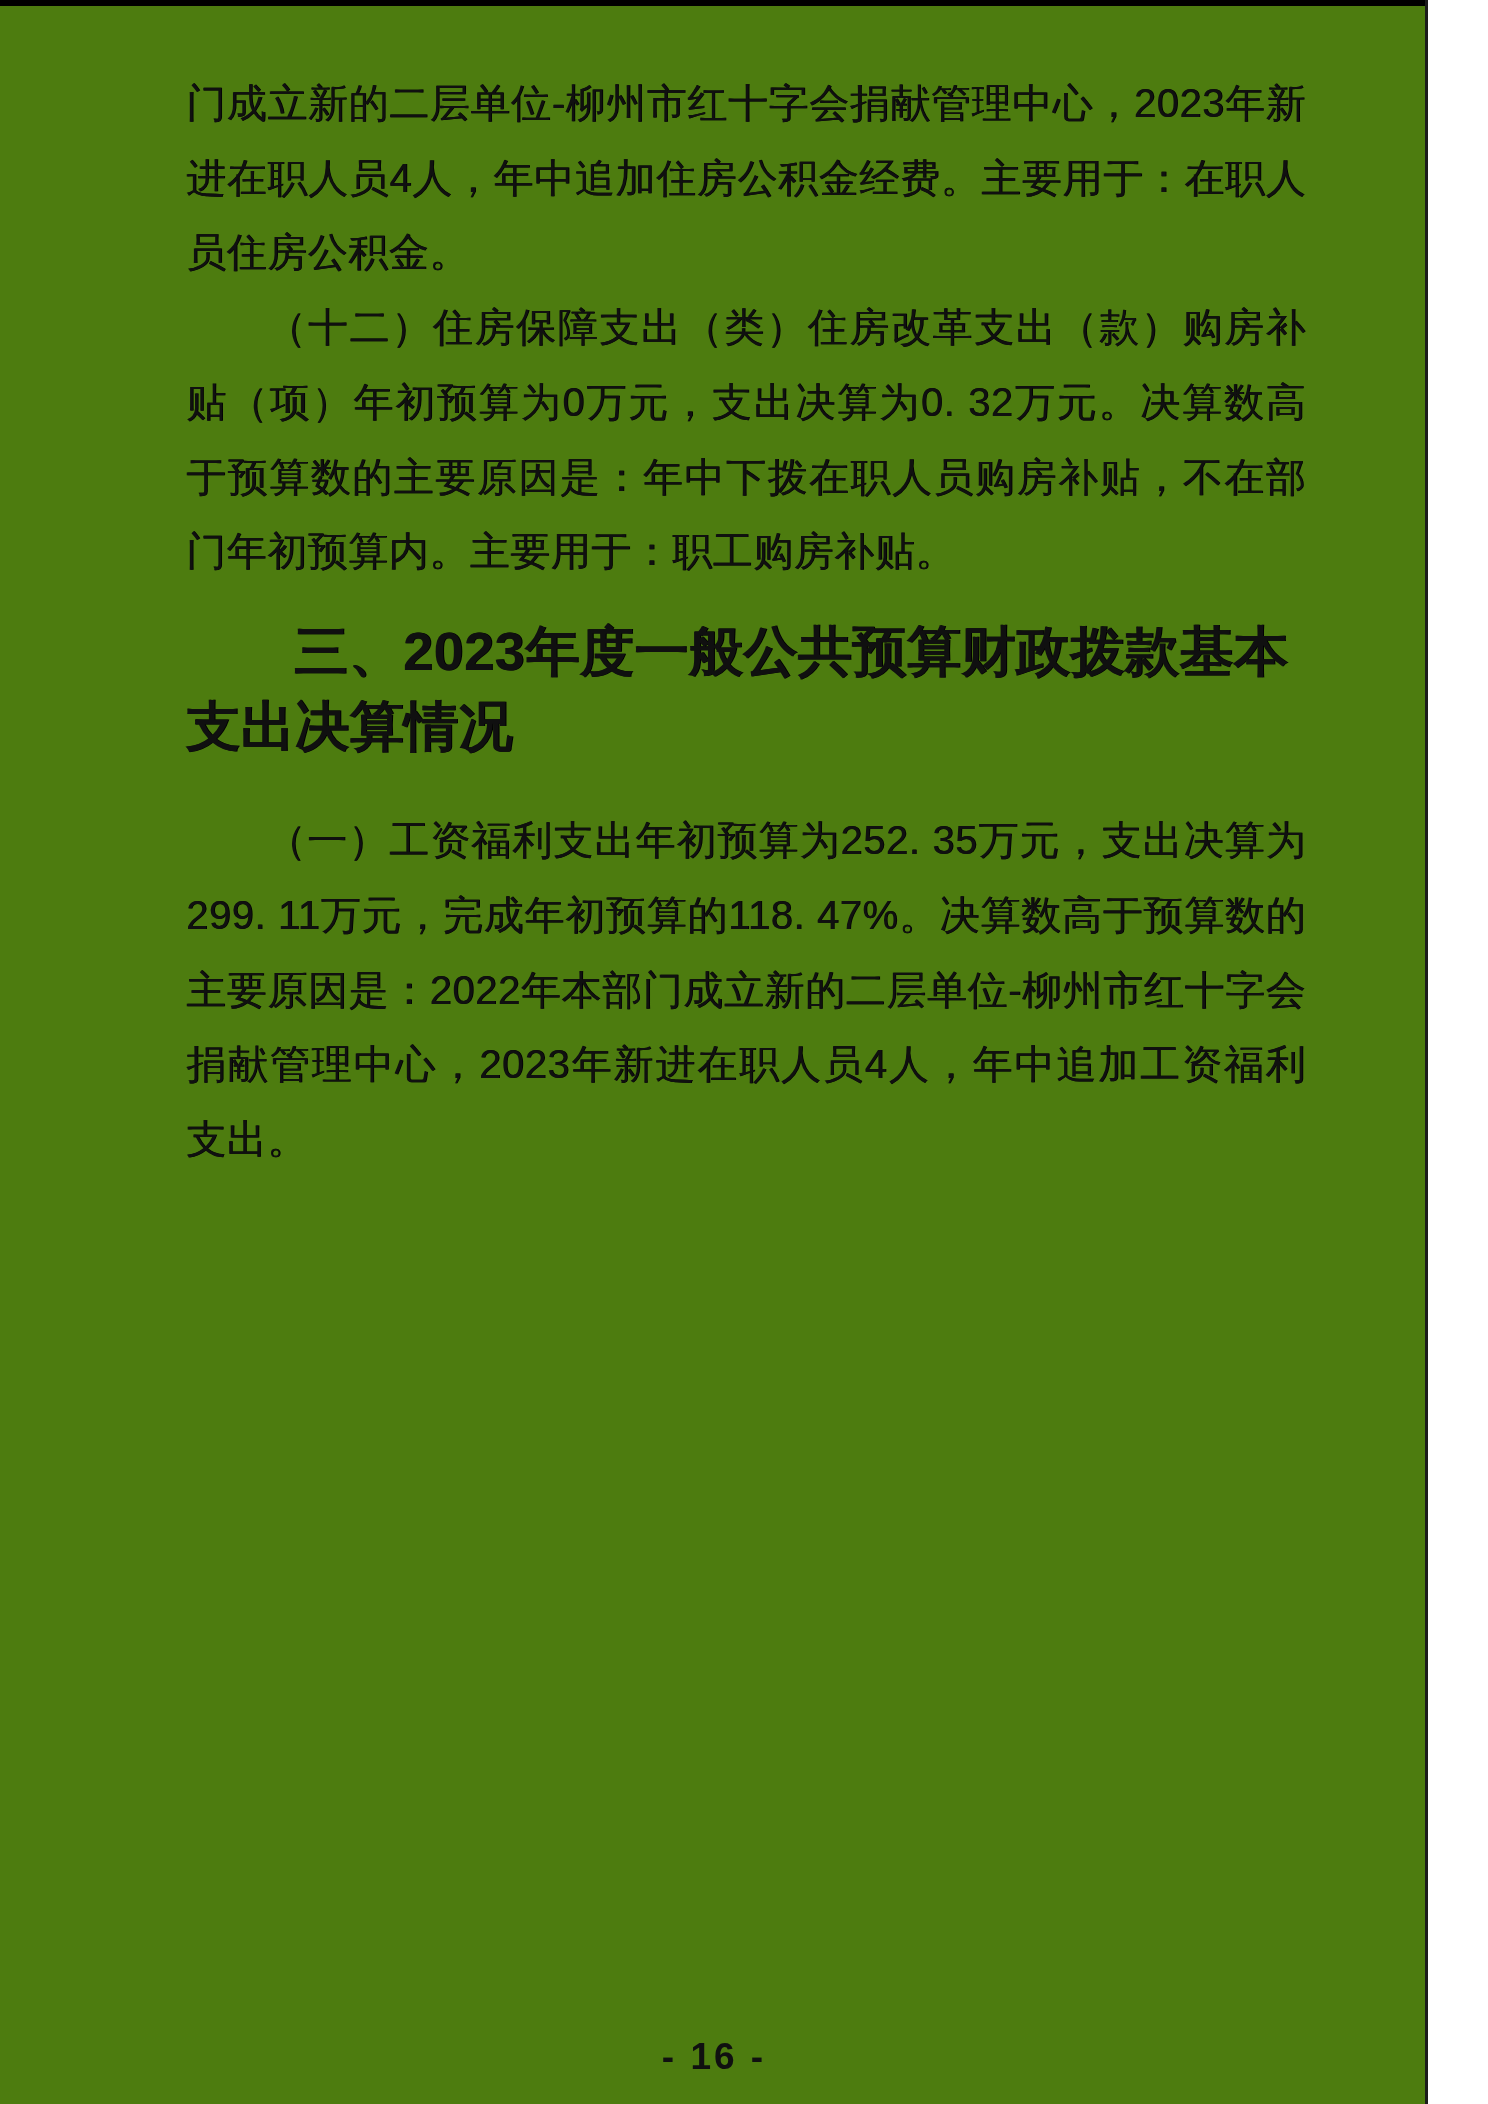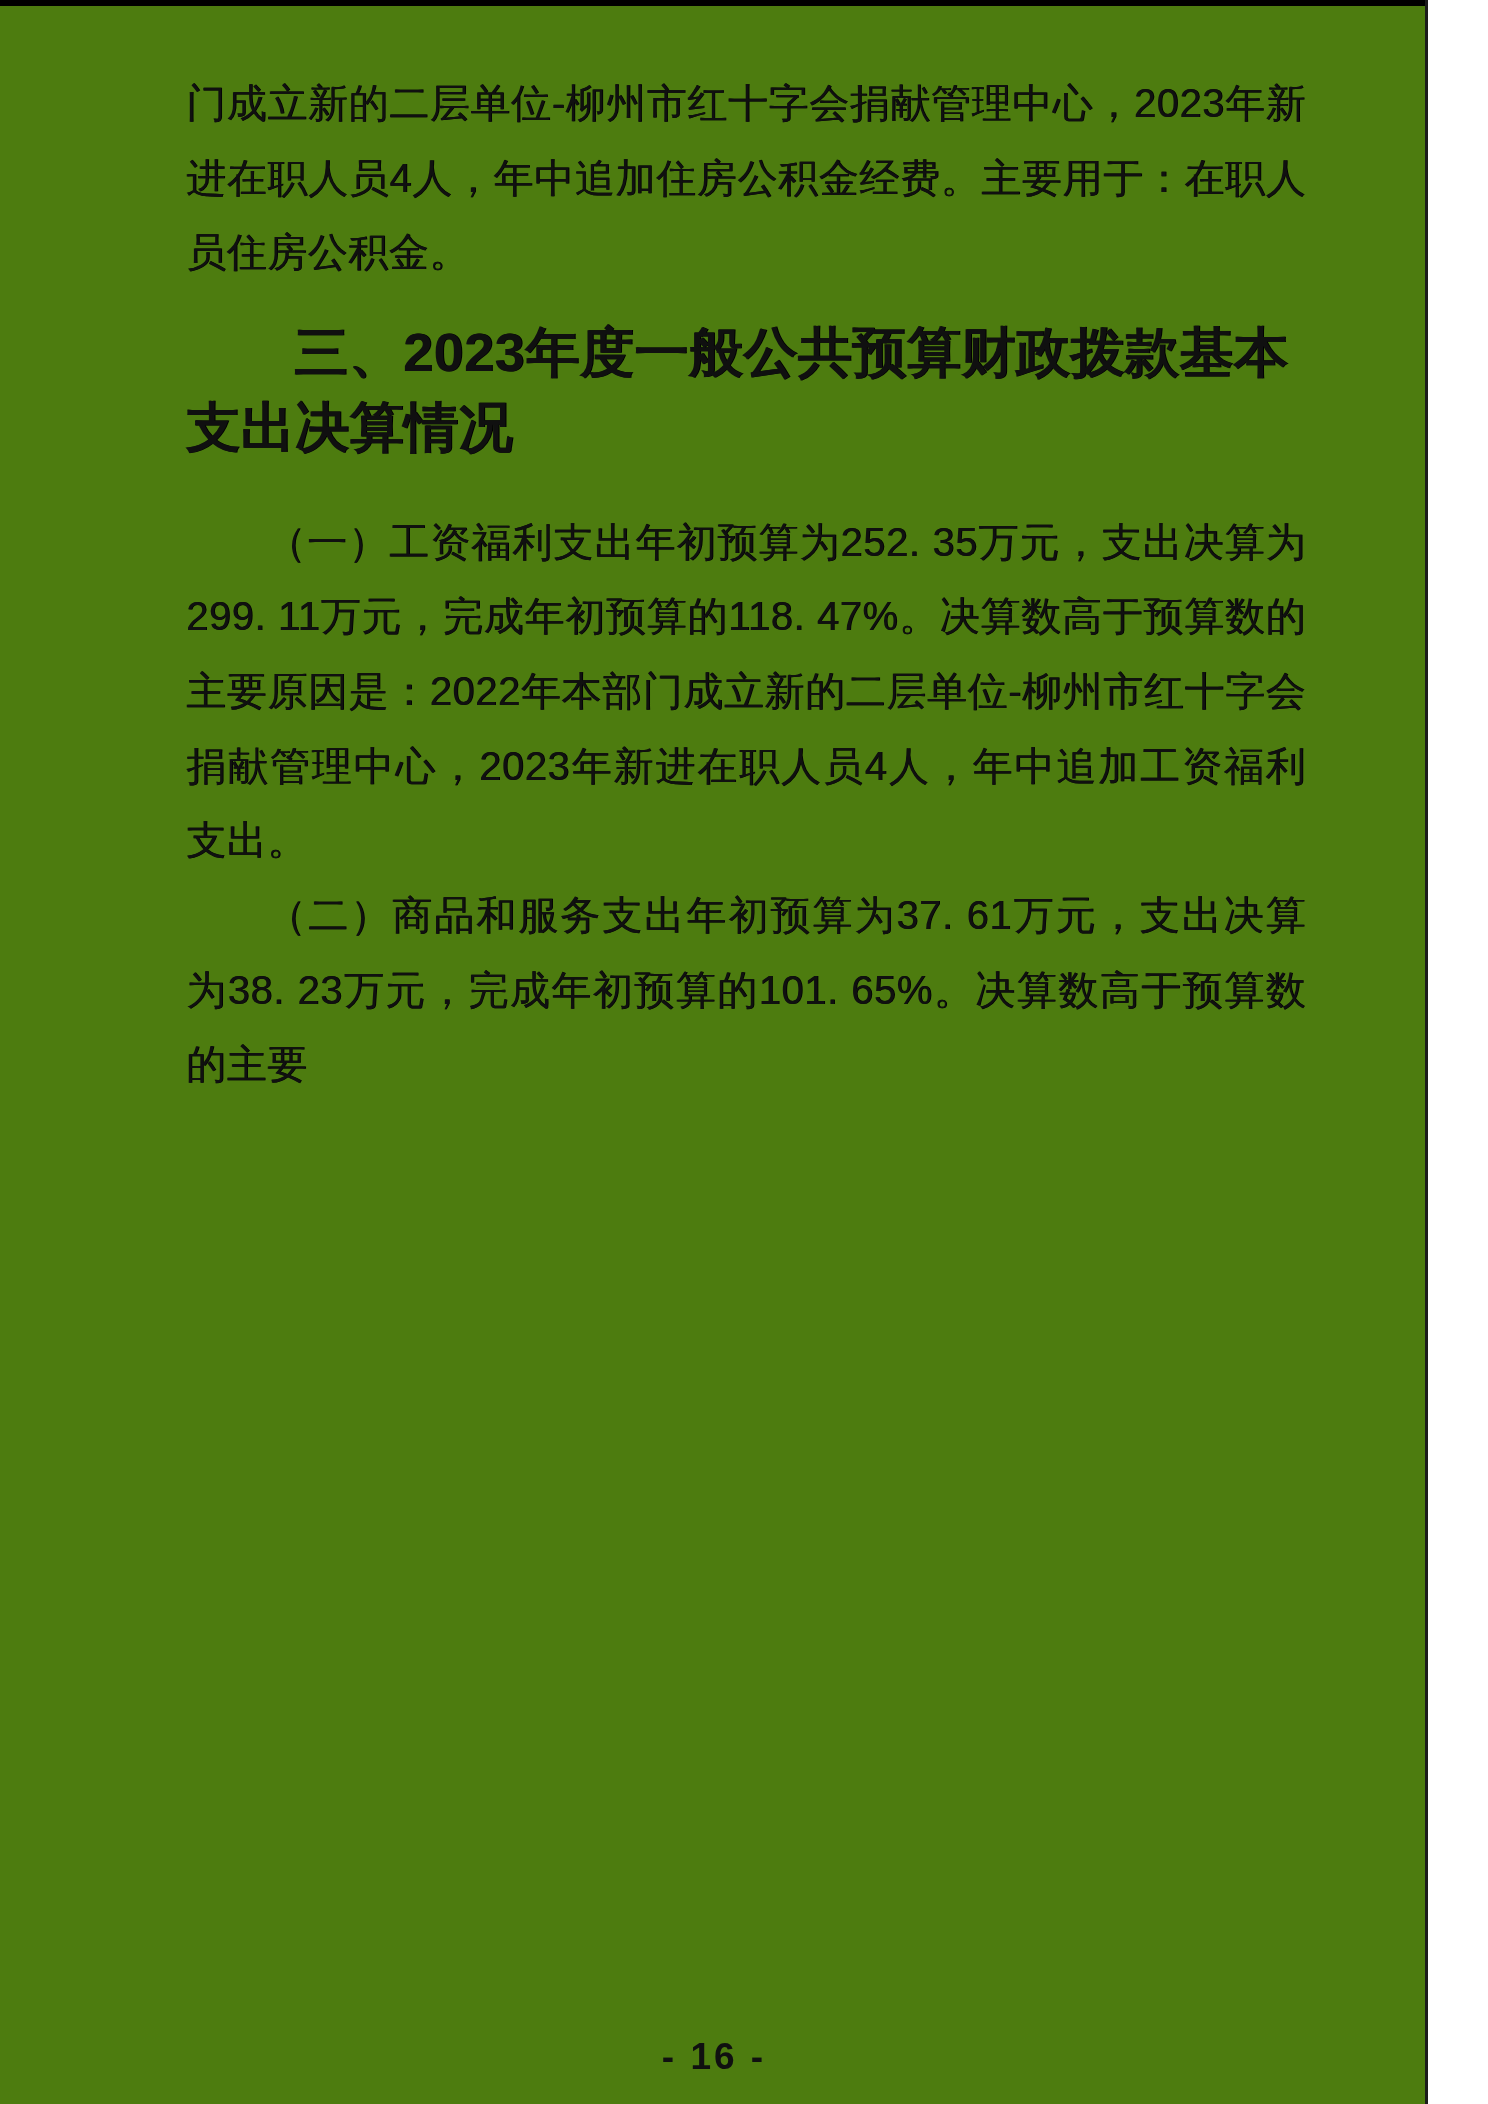--- a/index.html
+++ b/index.html
@@ -73,26 +73,26 @@
 
 <div class="page">
 
   <div class="top-rule"></div>
   <div class="right-rule"></div>
 
   <main class="content">
 
     <p class="para no-indent">门成立新的二层单位-柳州市红十字会捐献管理中心，2023年新进在职人员4人，年中追加住房公积金经费。主要用于：在职人员住房公积金。</p>
 
+    <p class="para">（十二）住房保障支出（类）住房改革支出（款）购房补贴（项）年初预算为0万元，支出决算为0. 32万元。决算数高于预算数的主要原因是：年中下拨在职人员购房补贴，不在部门年初预算内。主要用于：职工购房补贴。</p>
 
     <h2 class="heading">三、2023年度一般公共预算财政拨款基本支出决算情况</h2>
 
 
 
     <p class="para">（一）工资福利支出年初预算为252. 35万元，支出决算为299. 11万元，完成年初预算的118. 47%。决算数高于预算数的主要原因是：2022年本部门成立新的二层单位-柳州市红十字会捐献管理中心，2023年新进在职人员4人，年中追加工资福利支出。</p>
 
-    <p class="para">（二）商品和服务支出年初预算为37. 61万元，支出决算为38. 23万元，完成年初预算的101. 65%。决算数高于预算数的主要</p>
 
   </main>
 
   <footer class="page-footer">- 16 -</footer>
 
 </div>
 
 </body></html>

